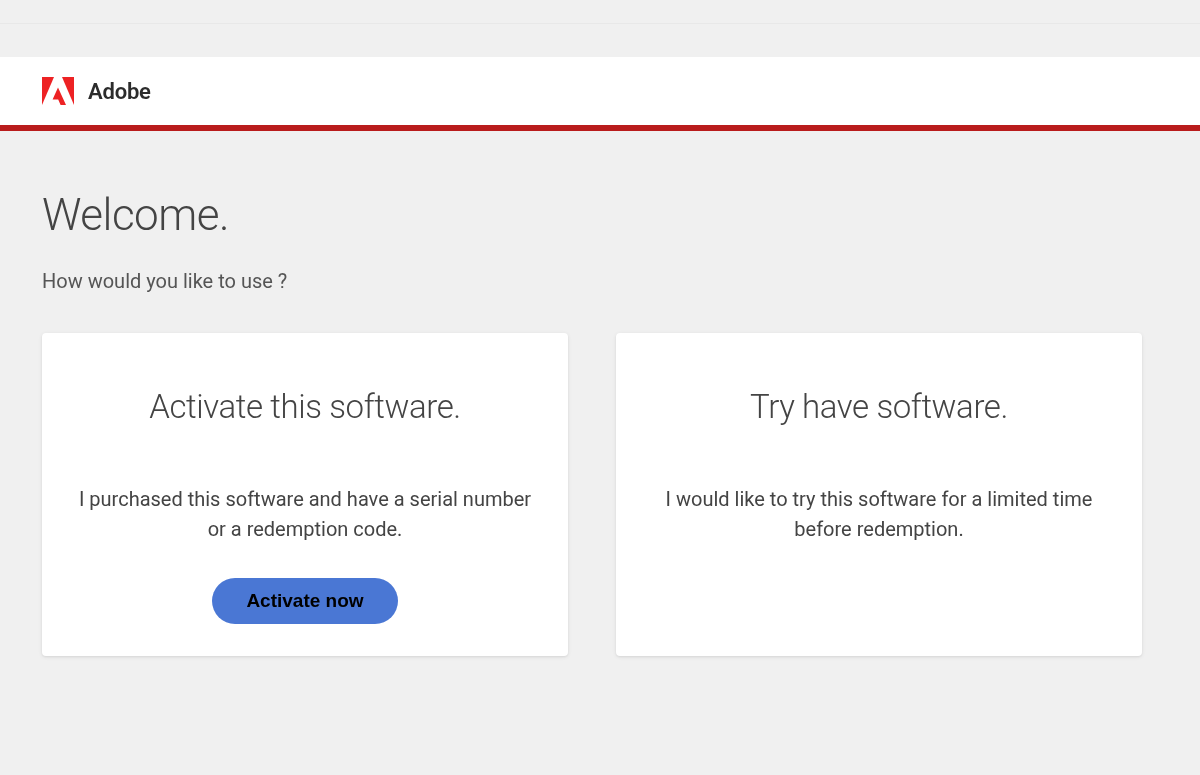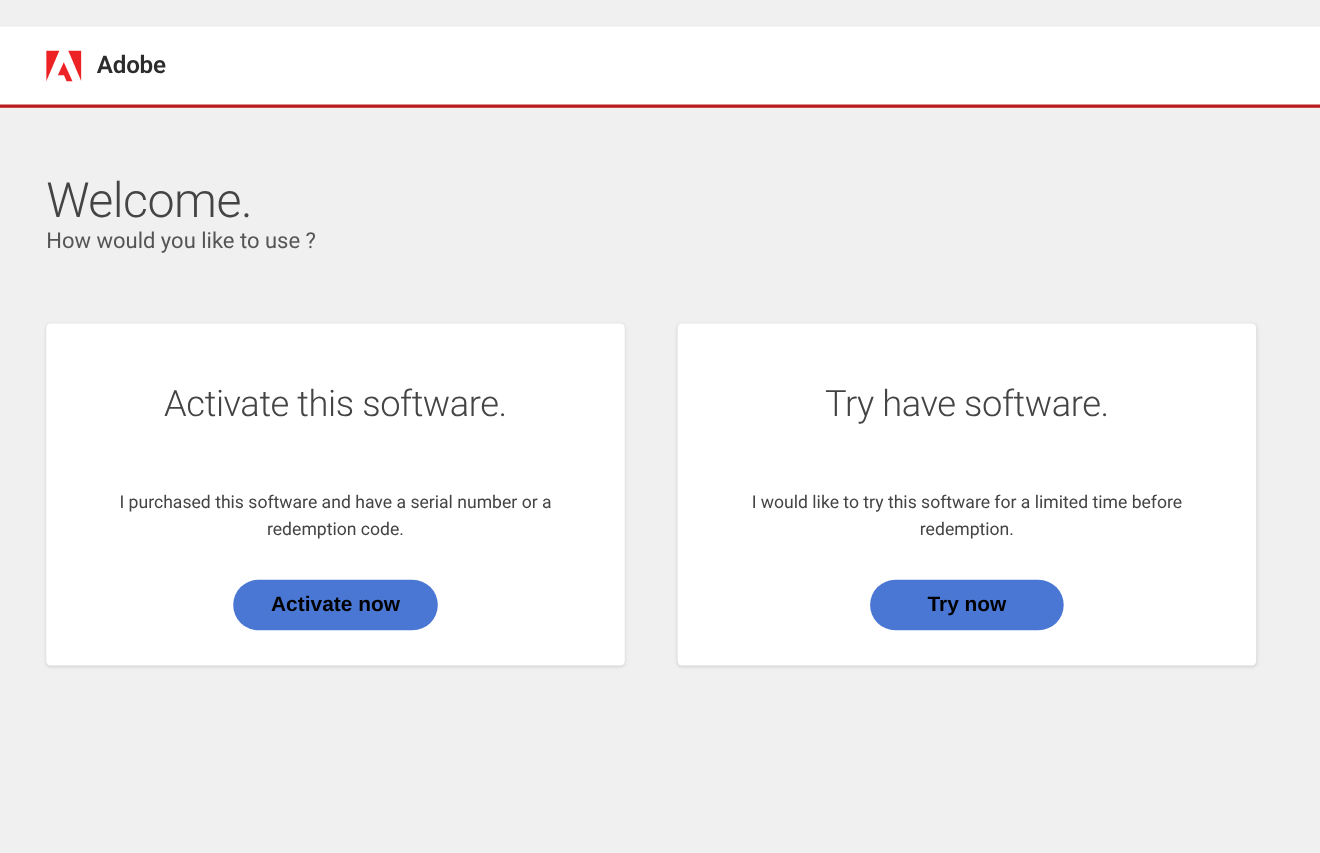--- a/index.html
+++ b/index.html
@@ -18,21 +18,22 @@
       height: 24px;
       background: #f0f0f0;
       border-bottom: 1px solid #e8e8e8;
     }
     .header {
       height: 74px;
       background: #ffffff;
       display: flex;
       align-items: center;
       padding-left: 42px;
-      border-bottom: 3px solid #b91c1c;
+      border-bottom: 6px solid #b91c1c;
+      margin-top: 33px;
     }
     .adobe-logo {
       width: 32px;
       height: 28px;
       margin-right: 14px;
       display: inline-block;
     }
     .adobe-brand {
       font-size: 22px;
       font-weight: 600;
@@ -43,49 +44,50 @@
       padding: 60px 58px 0 42px;
     }
     .title {
       font-size: 44px;
       font-weight: 300;
       color: #444444;
       letter-spacing: -0.5px;
       line-height: 1.1;
     }
     .subtitle {
+      margin-top: 30px;
       font-size: 20px;
       font-weight: 400;
       color: #555555;
     }
     .cards {
       display: flex;
       gap: 48px;
-      margin-top: 64px;
+      margin-top: 40px;
     }
     .card {
       flex: 1;
       background: #ffffff;
       border-radius: 4px;
       box-shadow: 0 1px 4px rgba(0,0,0,0.08), 0 1px 2px rgba(0,0,0,0.05);
       padding: 54px 28px 32px 28px;
       text-align: center;
       display: flex;
       flex-direction: column;
       align-items: center;
     }
     .card-title {
       font-size: 33px;
       font-weight: 300;
       color: #444444;
       letter-spacing: -0.4px;
     }
     .card-desc {
       margin-top: 58px;
-      font-size: 16px;
+      font-size: 20px;
       font-weight: 400;
       color: #444444;
       line-height: 1.5;
       max-width: 470px;
       text-align: center;
     }
     .card-button {
       margin-top: 34px;
       background: #4a77d4;
       color: #000000;
@@ -122,17 +124,16 @@
 
     <div class="card">
       <div class="card-title">Activate this software.</div>
       <div class="card-desc">I purchased this software and have a serial number or a redemption code.</div>
       <button class="card-button">Activate now</button>
     </div>
 
     <div class="card">
       <div class="card-title">Try have software.</div>
       <div class="card-desc">I would like to try this software for a limited time before redemption.</div>
-      <button class="card-button">Try now</button>
     </div>
 
   </div>
 </div>
 
 </body></html>

